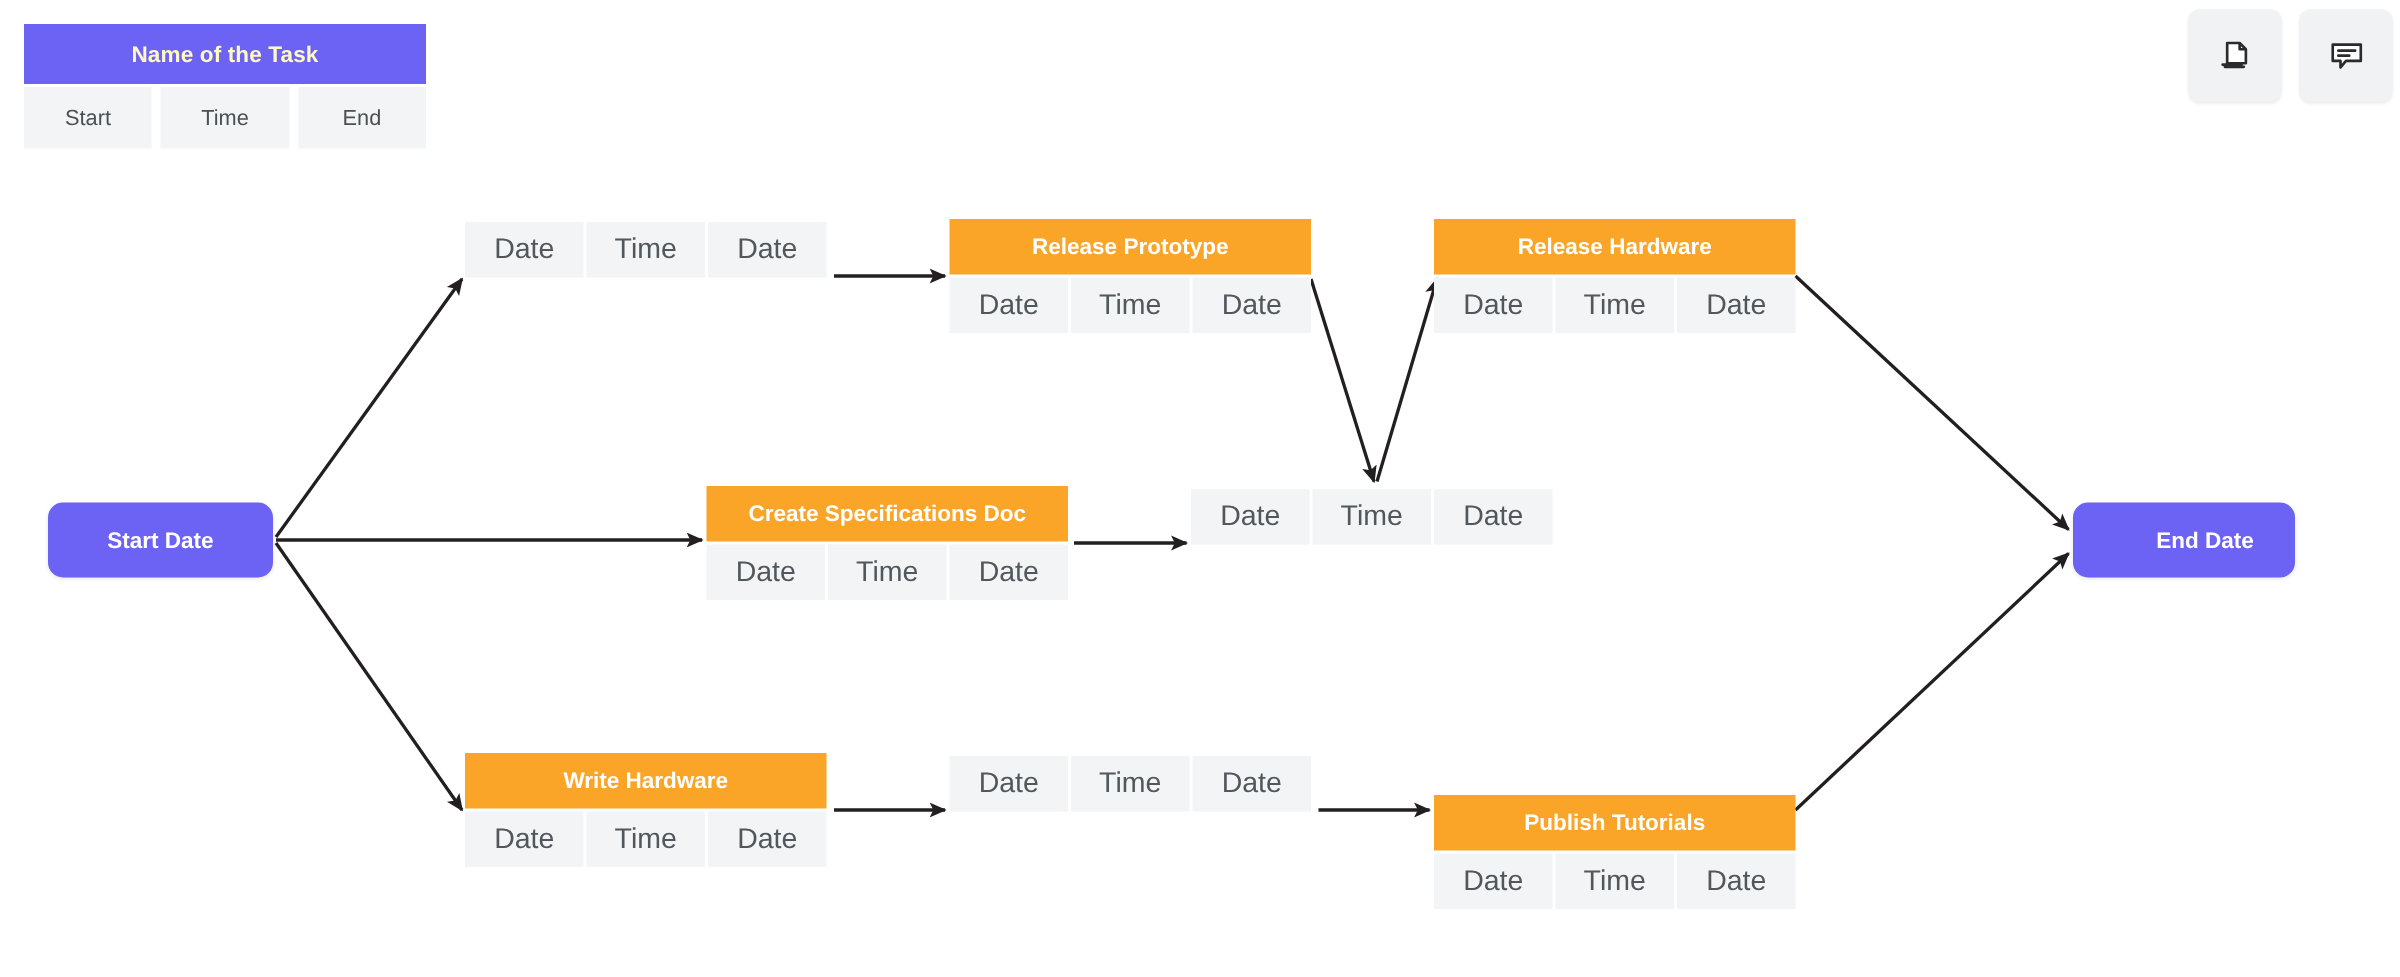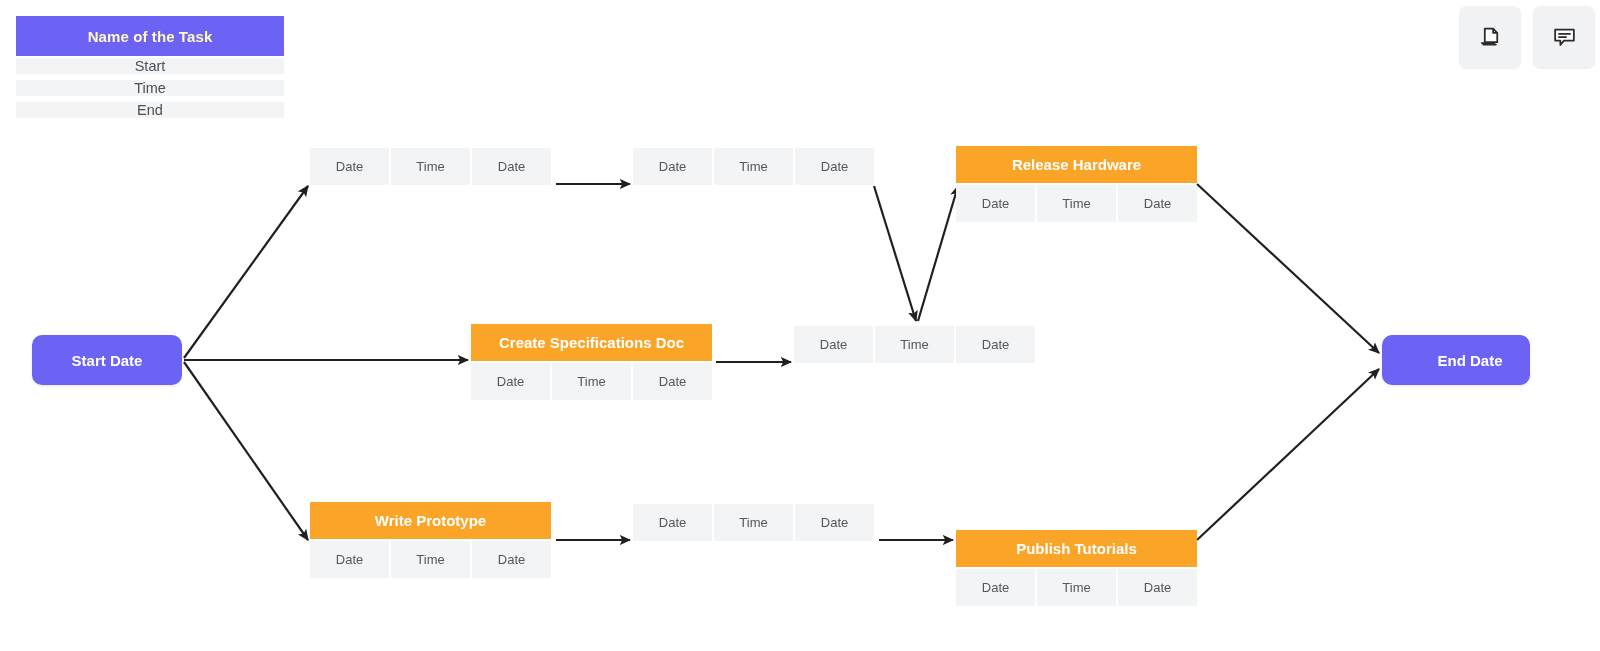--- a/index.html
+++ b/index.html
@@ -45,21 +45,20 @@
     display: flex;
     align-items: center;
     justify-content: center;
     letter-spacing: .1px;
   }
   .legend-row {
     display: flex;
     height: 41px;
     margin-top: 2px;
     gap: 6px;
-    flex-direction: column;
   }
   .legend-cell {
     flex: 1;
     background: #f3f4f6;
     color: #4b5055;
     font-size: 14.5px;
     display: flex;
     align-items: center;
     justify-content: center;
   }
@@ -112,21 +111,21 @@
   .task-row {
     display: flex;
     height: 37px;
     margin-top: 2px;
     gap: 2px;
   }
   .task-cell {
     flex: 1;
     background: #f3f4f6;
     color: #52575c;
-    font-size: 13px;
+    font-size: 19px;
     display: flex;
     align-items: center;
     justify-content: center;
   }
 </style>
 </head>
 <body>
 
 <div id="canvas">
 
@@ -200,20 +199,21 @@
 
   <div class="task" style="left:310px; top:146px; width:241px;">
     <div class="task-row">
       <div class="task-cell">Date</div>
       <div class="task-cell">Time</div>
       <div class="task-cell">Date</div>
     </div>
   </div>
 
   <div class="task" style="left:633px; top:146px; width:241px;">
+    <div class="task-header">Release Prototype</div>
     <div class="task-row">
       <div class="task-cell">Date</div>
       <div class="task-cell">Time</div>
       <div class="task-cell">Date</div>
     </div>
   </div>
 
   <div class="task" style="left:956px; top:146px; width:241px;">
     <div class="task-header">Release Hardware</div>
     <div class="task-row">
@@ -234,21 +234,21 @@
 
   <div class="task" style="left:794px; top:324px; width:241px;">
     <div class="task-row">
       <div class="task-cell">Date</div>
       <div class="task-cell">Time</div>
       <div class="task-cell">Date</div>
     </div>
   </div>
 
   <div class="task" style="left:310px; top:502px; width:241px;">
-    <div class="task-header">Write Prototype</div>
+    <div class="task-header">Write Hardware</div>
     <div class="task-row">
       <div class="task-cell">Date</div>
       <div class="task-cell">Time</div>
       <div class="task-cell">Date</div>
     </div>
   </div>
 
   <div class="task" style="left:633px; top:502px; width:241px;">
     <div class="task-row">
       <div class="task-cell">Date</div>

